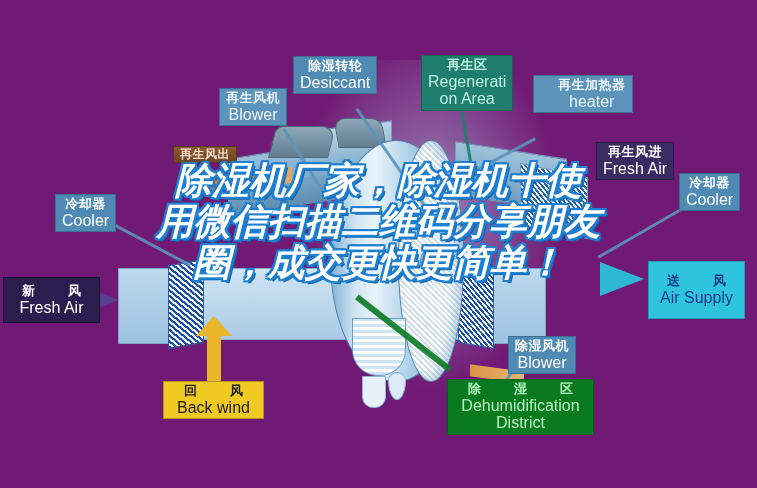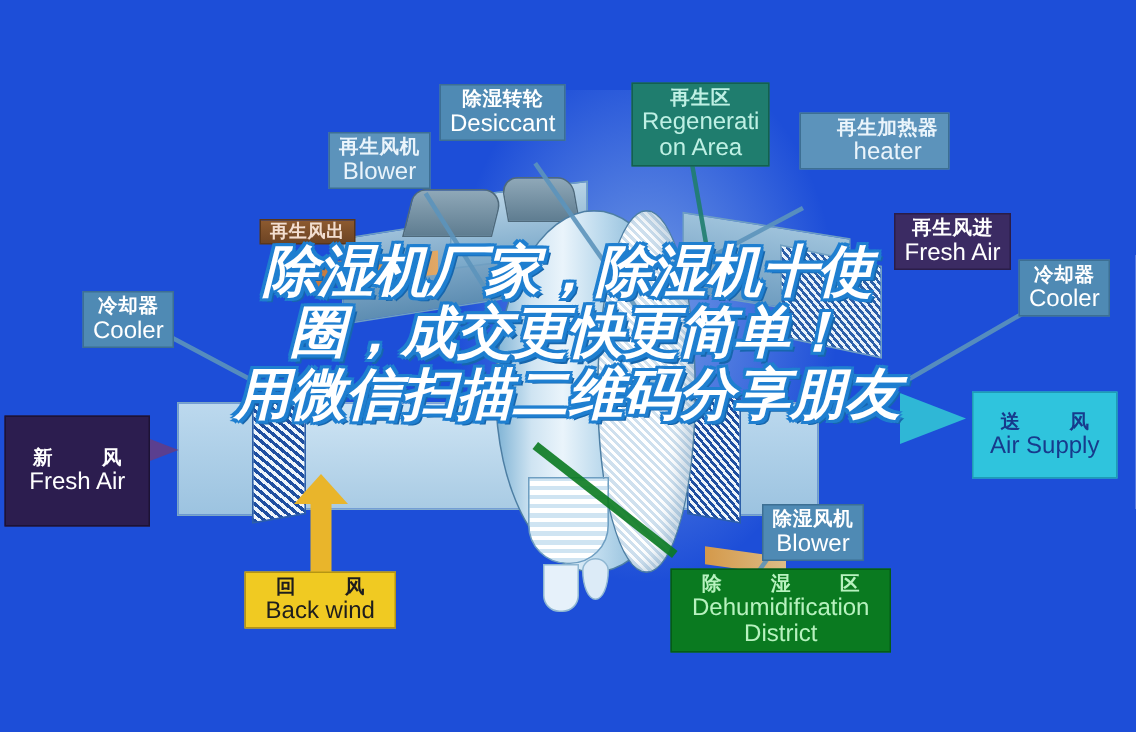--- a/index.html
+++ b/index.html
@@ -2,21 +2,21 @@
 <html><head>
 <meta charset="utf-8">
 <style>
   html,body{margin:0;padding:0;}
   body{
     width:757px;height:488px;
     background:#ffffff;
     font-family:"Liberation Sans", sans-serif;
     overflow:hidden;
   }
-  #stage{position:relative;width:757px;height:488px;overflow:hidden;background:#1d4ed8;}
+  #stage{position:relative;width:757px;height:488px;overflow:hidden;background:#701a75;}
 
   
   .mach{position:absolute;}
 
   
   .rotor-body{
     left:330px;top:140px;width:130px;height:240px;
     border-radius:50%/50%;
     background:linear-gradient(90deg,#7fb3d5 0%,#cfe4f2 18%,#eaf4fb 34%,#b9d8ec 55%,#86b6d6 78%,#5f96bf 100%);
     border:1px solid #4d7ea3;
@@ -208,21 +208,21 @@
 
   <div class="lbl lbl-brown" style="left:173px;top:146px;padding:1px 6px;">
     <span class="cn" style="font-size:12px;">再生风出</span>
   </div>
 
   <div class="lbl lbl-blue" style="left:55px;top:194px;">
     <span class="cn">冷却器</span>
     <span class="en">Cooler</span>
   </div>
 
-  <div class="lbl lbl-purple2" style="left:3px;top:277px;padding:20px 8px;">
+  <div class="lbl lbl-purple2" style="left:3px;top:277px;padding:6px 8px;">
     <span class="cn wide">新　风</span>
     <span class="en">Fresh Air</span>
   </div>
 
   <div class="lbl lbl-yellow" style="left:163px;top:381px;padding:2px 10px;">
     <span class="cn wide">回　风</span>
     <span class="en">Back wind</span>
   </div>
 
   <div class="lbl lbl-blue" style="left:508px;top:336px;">
@@ -236,17 +236,17 @@
     <span class="en">District</span>
   </div>
 
   <div class="lbl lbl-cyan" style="left:648px;top:261px;padding:12px 8px;">
     <span class="cn wide">送　风</span>
     <span class="en">Air Supply</span>
   </div>
 
   <div id="promo">
     <span class="line">除湿机厂家，除湿机十使</span>
+    <span class="line">用微信扫描二维码分享朋友</span>
     <span class="line">圈，成交更快更简单！</span>
-    <span class="line">用微信扫描二维码分享朋友</span>
   </div>
 
 </div>
 
 </body></html>

